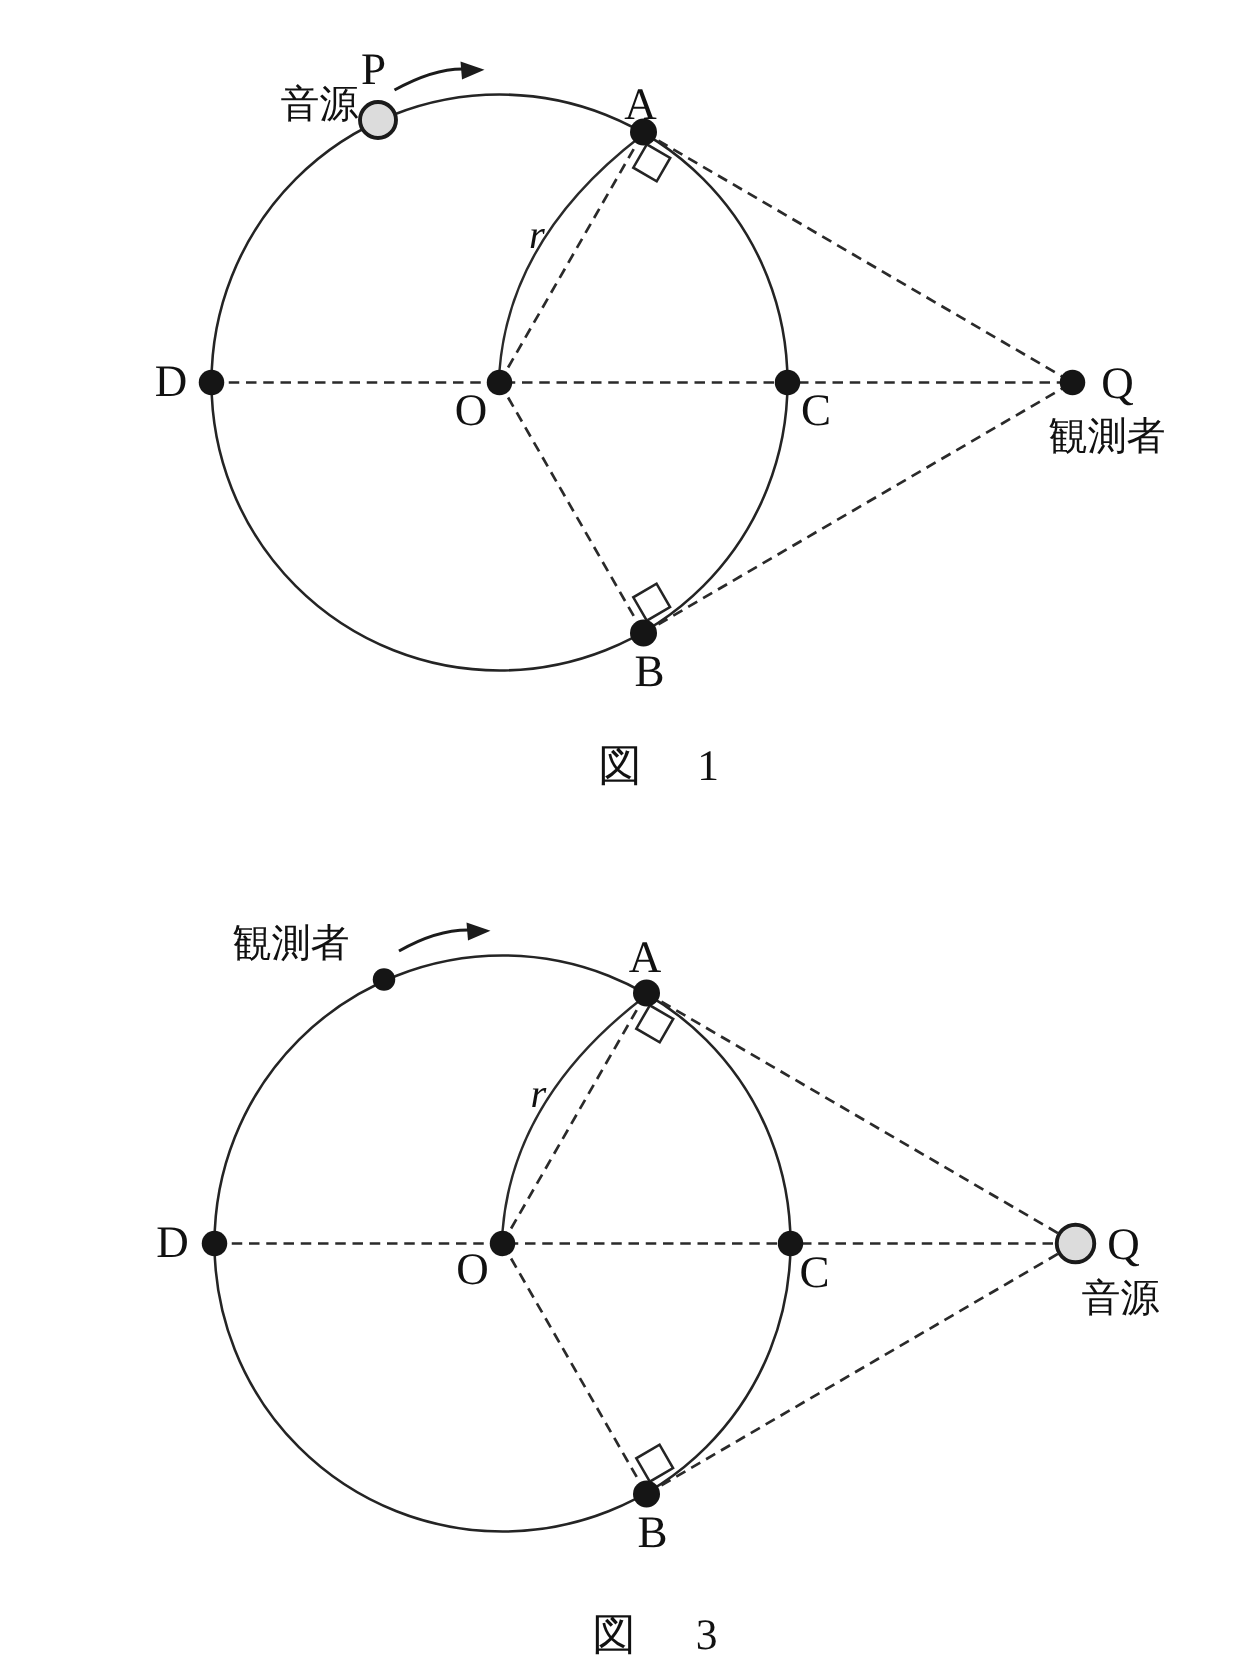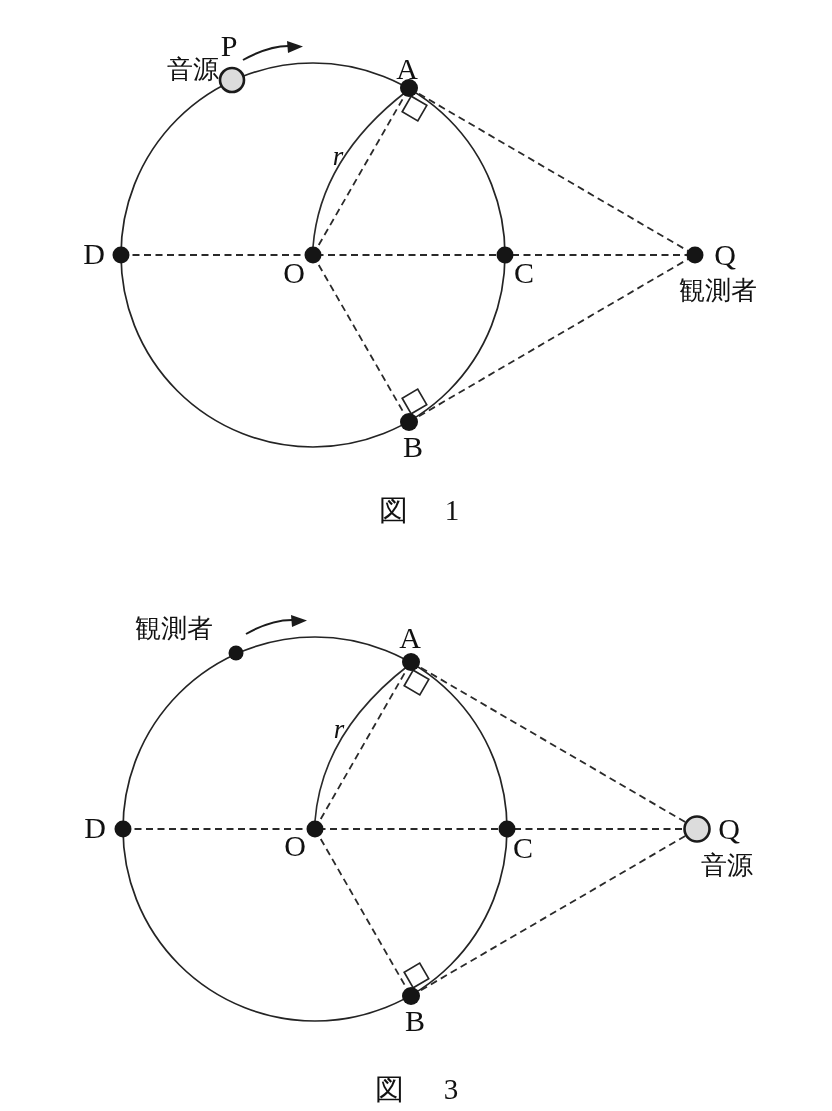--- a/index.html
+++ b/index.html
@@ -6,20 +6,21 @@
     margin: 0;
     padding: 0;
     background: #ffffff;
   }
   .page {
     width: 812px;
     height: 1111px;
     background: #ffffff;
     position: relative;
     overflow: hidden;
+    padding-left: 20px;
   }
   svg { display: block; }
   .outline   { fill: none; stroke: #242424; stroke-width: 1.7px; }
   .dashed    { fill: none; stroke: #2a2a2a; stroke-width: 1.8px; stroke-dasharray: 7 4.5; }
   .leader    { fill: none; stroke: #2a2a2a; stroke-width: 1.6px; }
   .sq        { fill: none; stroke: #242424; stroke-width: 1.7px; }
   .dot       { fill: #151515; stroke: none; }
   .graydot   { stroke: #1b1b1b; stroke-width: 2.6px; }
   .arrowline { fill: none; stroke: #1b1b1b; stroke-width: 2px; }
   .ah        { fill: #1b1b1b; }

